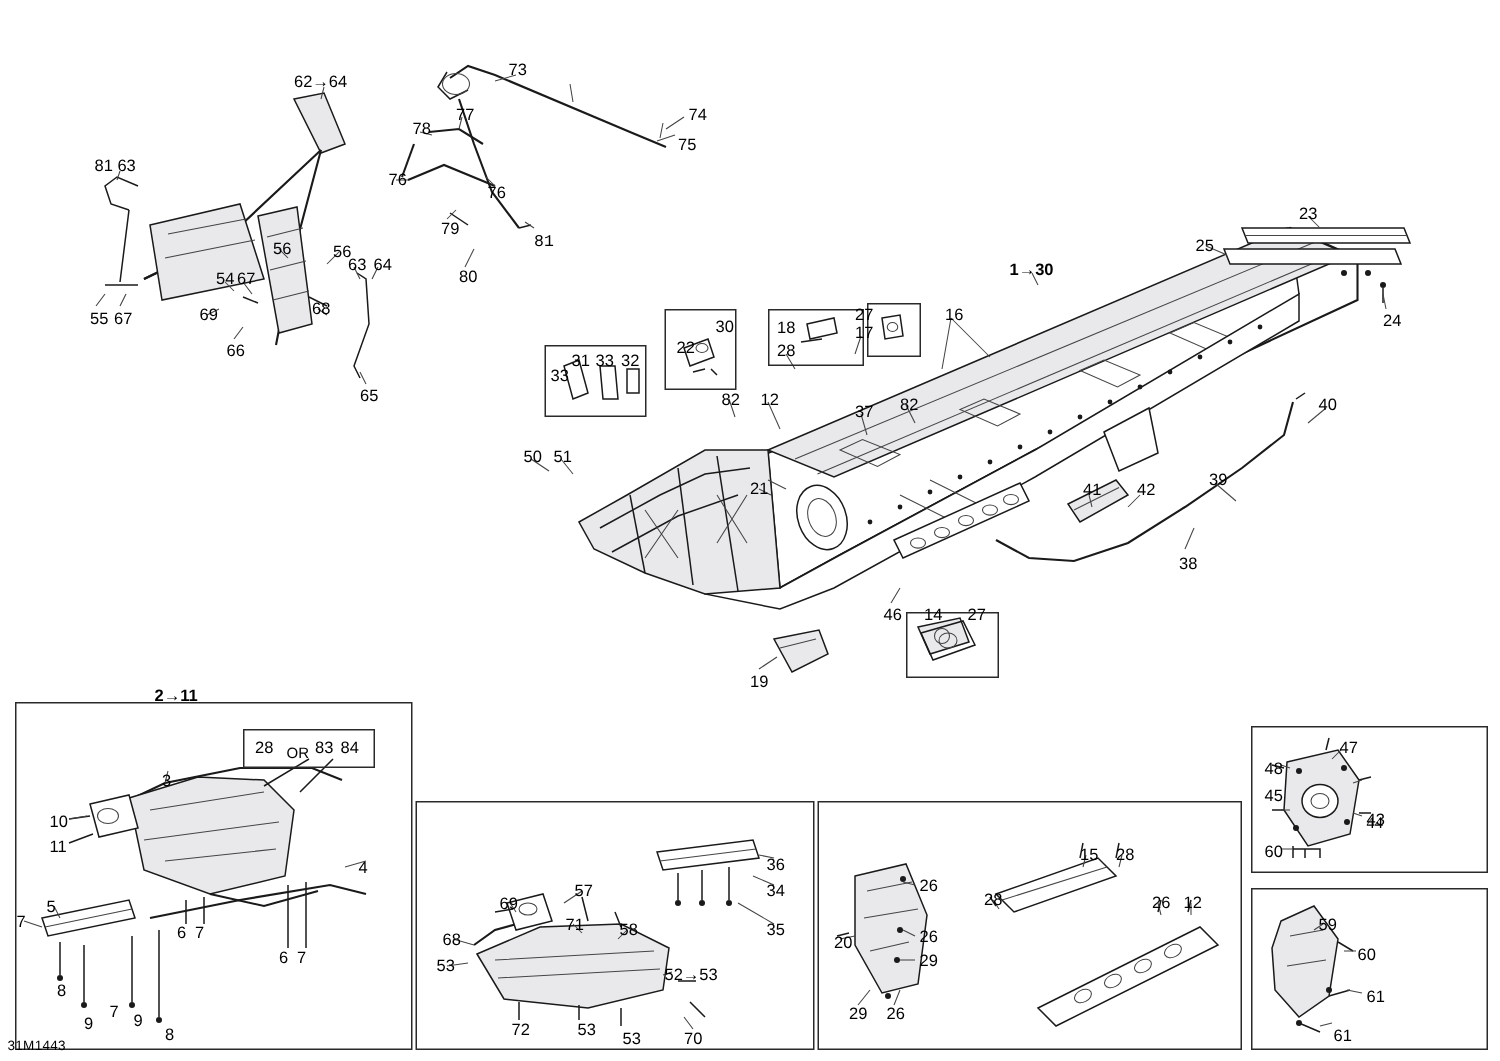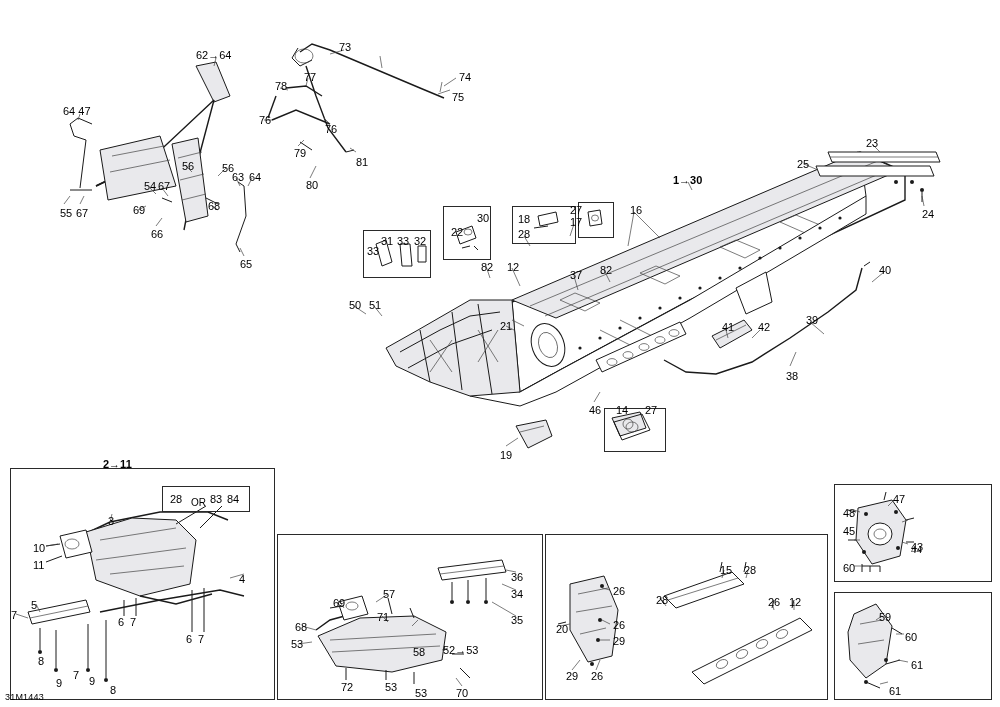--- a/index.html
+++ b/index.html
@@ -355,23 +355,23 @@
 
   <div class="lbl" style="left:196px;top:50px;">62→64</div>
   <div class="lbl" style="left:339px;top:42px;">73</div>
   <div class="lbl" style="left:459px;top:72px;">74</div>
   <div class="lbl" style="left:452px;top:92px;">75</div>
   <div class="lbl" style="left:304px;top:72px;">77</div>
   <div class="lbl" style="left:275px;top:81px;">78</div>
   <div class="lbl" style="left:259px;top:115px;">76</div>
   <div class="lbl" style="left:325px;top:124px;">76</div>
   <div class="lbl" style="left:294px;top:148px;">79</div>
-  <div class="lbl" style="left:356px;top:157px;">81</div>
+  <div class="lbl" style="left:356px;top:157px;font-family:Liberation Mono, monospace;">81</div>
   <div class="lbl" style="left:306px;top:180px;">80</div>
-  <div class="lbl" style="left:63px;top:106px;">64 47</div>
+  <div class="lbl" style="left:63px;top:106px;">81 63</div>
   <div class="lbl" style="left:182px;top:161px;">56</div>
   <div class="lbl" style="left:222px;top:163px;">56</div>
   <div class="lbl" style="left:144px;top:181px;">54</div>
   <div class="lbl" style="left:158px;top:181px;">67</div>
   <div class="lbl" style="left:133px;top:205px;">69</div>
   <div class="lbl" style="left:60px;top:208px;">55</div>
   <div class="lbl" style="left:76px;top:208px;">67</div>
   <div class="lbl" style="left:151px;top:229px;">66</div>
   <div class="lbl" style="left:208px;top:201px;">68</div>
   <div class="lbl" style="left:232px;top:172px;">63</div>
@@ -427,21 +427,21 @@
   <div class="lbl" style="left:73px;top:670px;">7</div>
   <div class="lbl" style="left:89px;top:676px;">9</div>
   <div class="lbl" style="left:56px;top:678px;">9</div>
   <div class="lbl" style="left:110px;top:685px;">8</div>
   <div class="lbl" style="left:511px;top:572px;">36</div>
   <div class="lbl" style="left:511px;top:589px;">34</div>
   <div class="lbl" style="left:511px;top:615px;">35</div>
   <div class="lbl" style="left:383px;top:589px;">57</div>
   <div class="lbl" style="left:333px;top:598px;">69</div>
   <div class="lbl" style="left:377px;top:612px;">71</div>
-  <div class="lbl" style="left:413px;top:615px;margin-top:32px;">58</div>
+  <div class="lbl" style="left:413px;top:615px;">58</div>
   <div class="lbl" style="left:295px;top:622px;">68</div>
   <div class="lbl" style="left:291px;top:639px;">53</div>
   <div class="lbl" style="left:443px;top:645px;">52→53</div>
   <div class="lbl" style="left:456px;top:688px;">70</div>
   <div class="lbl" style="left:341px;top:682px;">72</div>
   <div class="lbl" style="left:385px;top:682px;">53</div>
   <div class="lbl" style="left:415px;top:688px;">53</div>
   <div class="lbl" style="left:720px;top:565px;">15</div>
   <div class="lbl" style="left:744px;top:565px;">28</div>
   <div class="lbl" style="left:613px;top:586px;">26</div>

